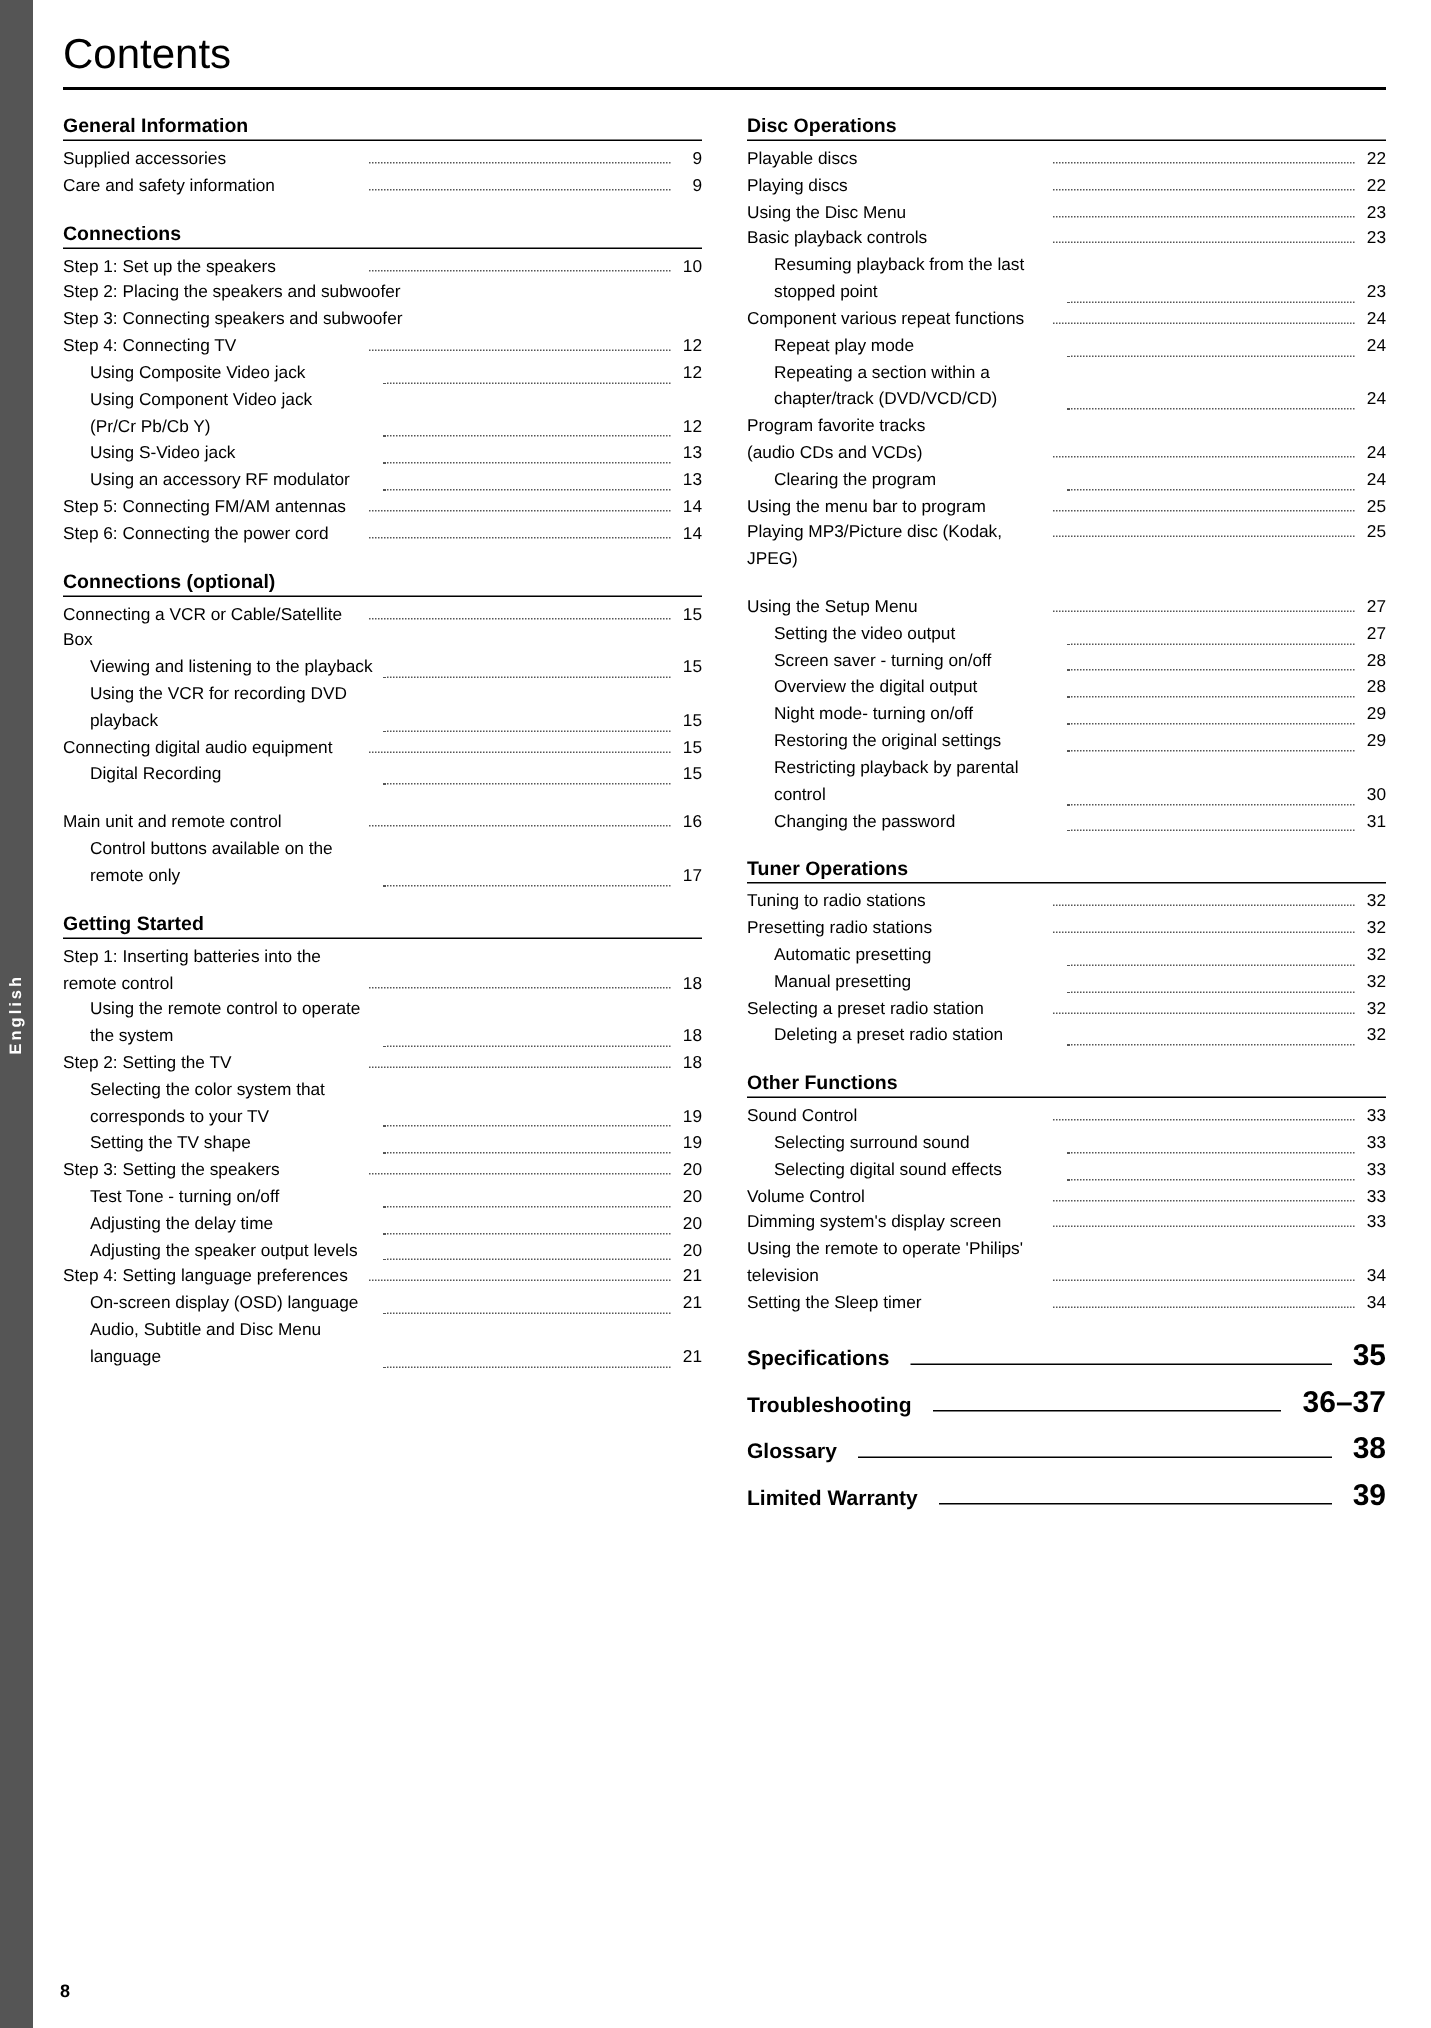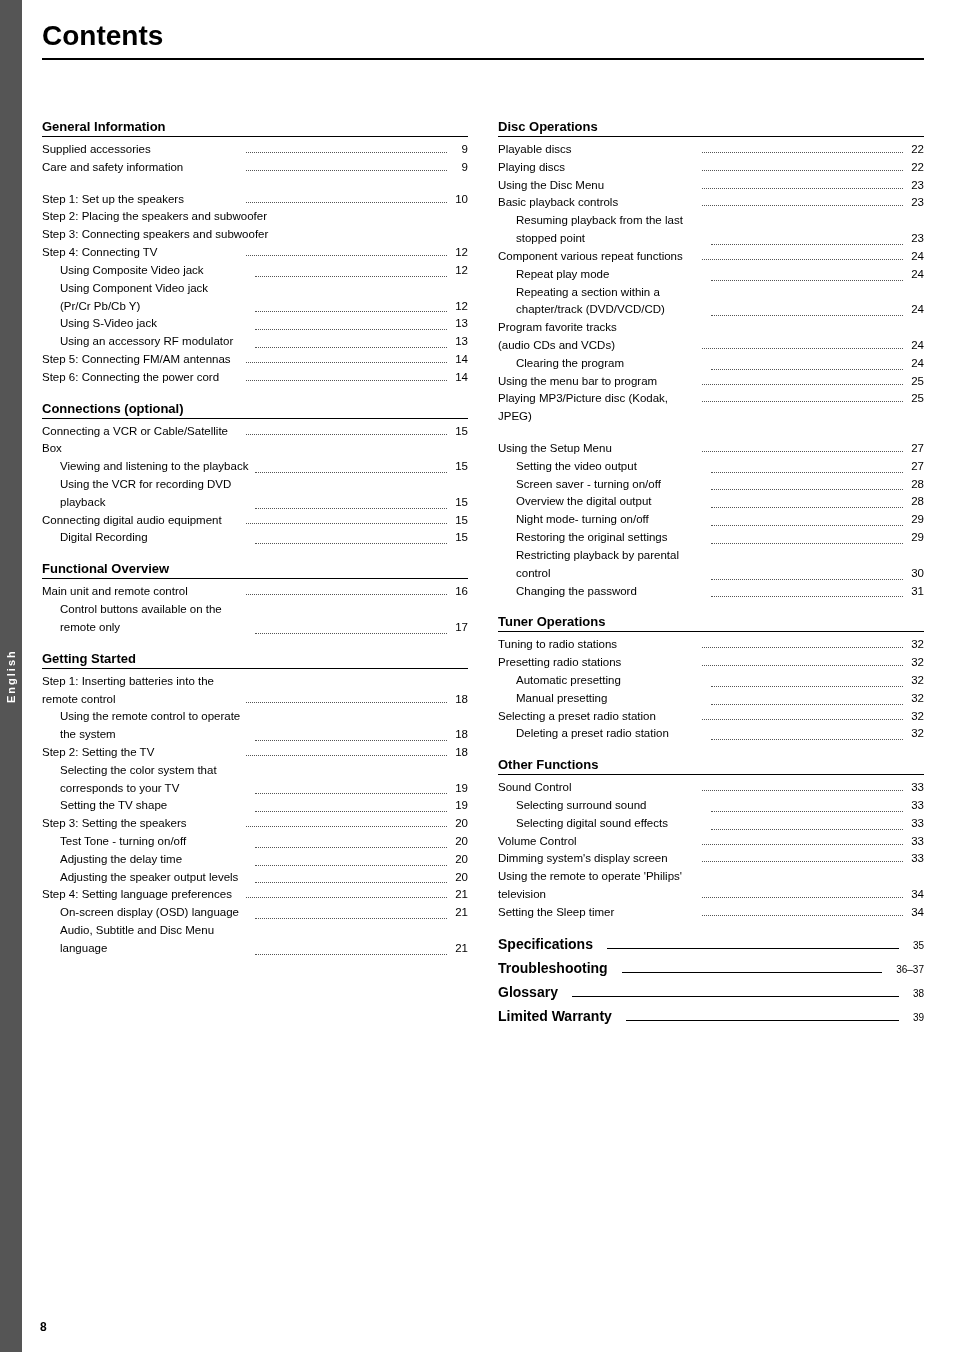--- a/index.html
+++ b/index.html
@@ -30,32 +30,31 @@
       font-weight: bold;
       letter-spacing: 2px;
       flex-shrink: 0;
     }
     .content {
       flex: 1;
       padding: 20px 30px 30px 20px;
     }
     h1.page-title {
       font-size: 28px;
-      font-weight: bold;
+      font-weight: normal;
       margin-bottom: 16px;
       border-bottom: 2px solid #000;
       padding-bottom: 6px;
     }
     .two-col {
       display: flex;
       gap: 30px;
     }
     .col {
       flex: 1;
-      margin-top: 43px;
     }
     .section {
       margin-bottom: 14px;
     }
     .section-title {
       font-size: 13px;
       font-weight: bold;
       border-bottom: 1.5px solid #000;
       padding-bottom: 2px;
       margin-bottom: 4px;
@@ -104,22 +103,22 @@
     .big-entry .label {
       font-size: 14px;
       font-weight: bold;
     }
     .big-entry .dots {
       flex: 1;
       border-bottom: 1.5px solid #000;
       margin: 0 4px 3px 4px;
     }
     .big-entry .page-num {
-      font-size: 10px;
-      font-weight: normal;
+      font-size: 20px;
+      font-weight: bold;
     }
   </style>
 </head>
 <body>
 
 <div class="page">
   <div class="side-tab">
     <span>English</span>
   </div>
   <div class="content">
@@ -134,20 +133,21 @@
               <span class="dots"></span>
               <span class="page-num">9</span>
             </div>
             <div class="toc-entry">
               <span class="label">Care and safety information</span>
               <span class="dots"></span>
               <span class="page-num">9</span>
             </div>
           </div>
           <div class="section">
+            <div class="section-title">Connections</div>
             <div class="toc-entry">
               <span class="label">Step 1: Set up the speakers</span>
               <span class="dots"></span>
               <span class="page-num">10</span>
             </div>
             <div class="toc-entry">
               <span class="label">Step 2: Placing the speakers and subwoofer</span>
             </div>
             <div class="toc-entry">
               <span class="label">Step 3: Connecting speakers and subwoofer</span>
@@ -216,21 +216,20 @@
               <span class="dots"></span>
               <span class="page-num">15</span>
             </div>
             <div class="toc-entry indent">
               <span class="label">Digital Recording</span>
               <span class="dots"></span>
               <span class="page-num">15</span>
             </div>
           </div>
           <div class="section">
-            <div class="section-title">Functional Overview</div>
             <div class="toc-entry">
               <span class="label">Main unit and remote control</span>
               <span class="dots"></span>
               <span class="page-num">16</span>
             </div>
             <div class="toc-entry indent">
               <span class="label">Control buttons available on the</span>
             </div>
             <div class="toc-entry indent">
               <span class="label">remote only</span>

